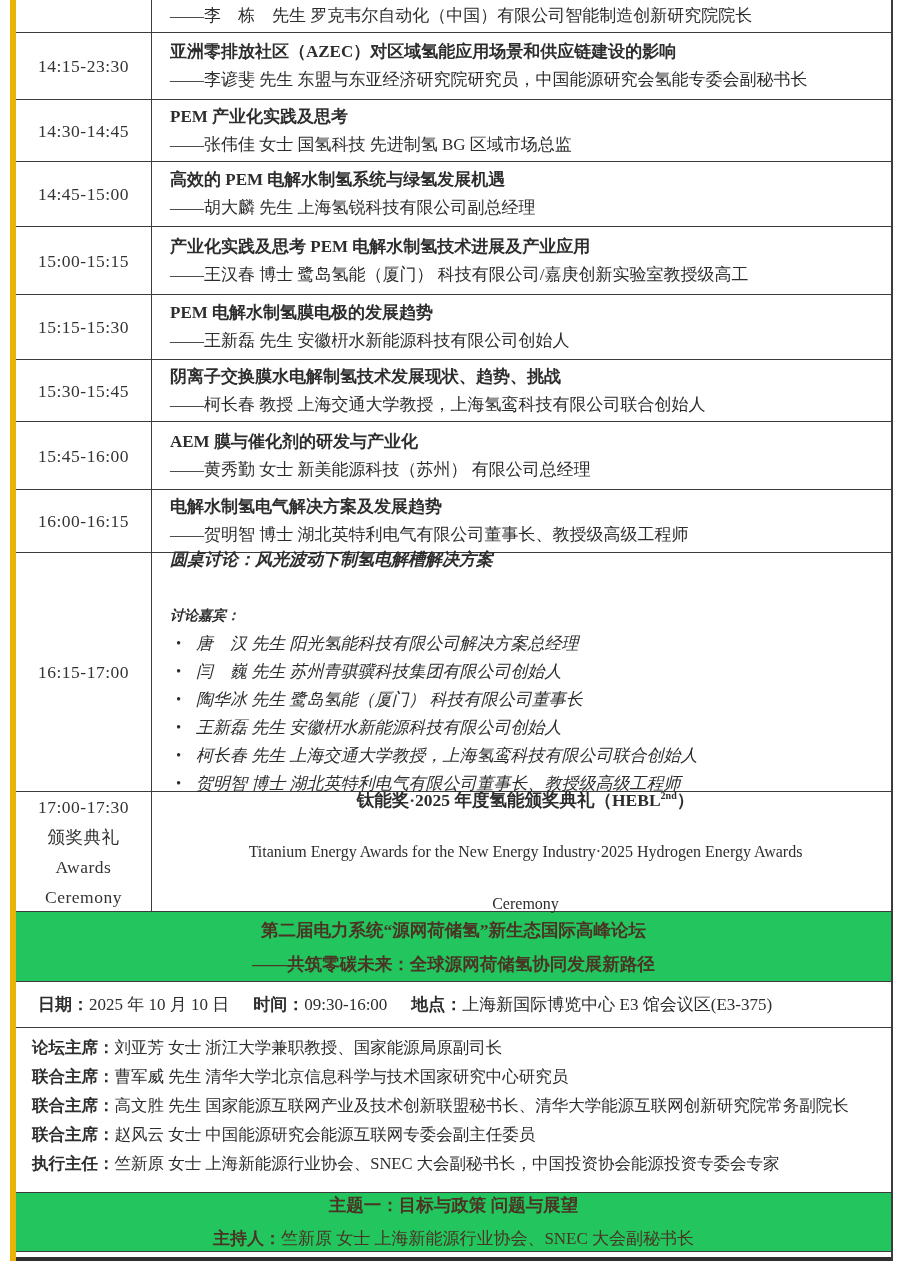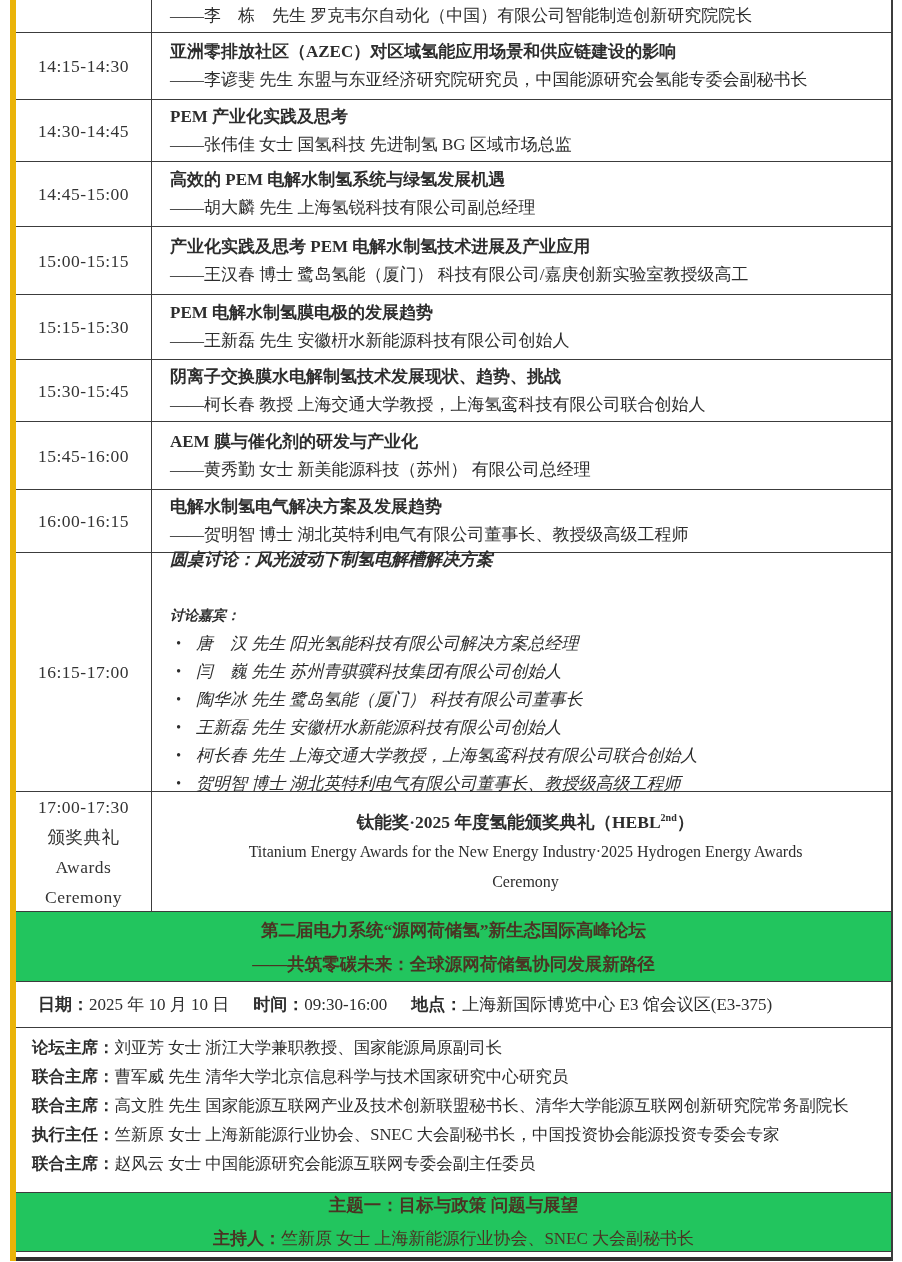--- a/index.html
+++ b/index.html
@@ -29,21 +29,21 @@
     flex: 1; display: flex; flex-direction: column; justify-content: center;
     padding: 4px 10px 4px 18px;
   }
   .title { font-weight: bold; font-size: 17px; line-height: 28px; }
   .speaker { font-size: 17px; line-height: 28px; }
   .label-bold { font-weight: bold; font-size: 14px; line-height: 28px; margin-top: 28px; }
   .bullet-line { font-size: 17px; line-height: 28px; display: flex; }
   .bdot { width: 26px; flex: 0 0 26px; text-align: left; padding-left: 6px; font-size: 14px; line-height: 28px; }
   .rt-content { justify-content: center; padding-top: 8px; padding-bottom: 8px; font-style: italic; }
 
-  .awards-content { align-items: center; justify-content: center; gap: 6px; text-align: center; }
+  .awards-content { align-items: center; justify-content: center; gap: 28px; text-align: center; }
   .awards-cn { font-weight: bold; font-size: 17.5px; }
   .awards-cn sup { font-size: 10px; }
   .awards-en { font-size: 16px; line-height: 24px; }
 
   .banner {
     background: #22c55e; color: #4a3423;
     flex-direction: column; align-items: center; justify-content: center;
     text-align: center; gap: 8px; display: flex;
   }
   .banner-line { font-weight: bold; font-size: 17.5px; line-height: 26px; }
@@ -68,21 +68,21 @@
   <div class="tbl">
 
     <div class="row" style="height:33px">
       <div class="time"></div>
       <div class="content">
         <div class="speaker">——李　栋　先生 罗克韦尔自动化（中国）有限公司智能制造创新研究院院长</div>
       </div>
     </div>
 
     <div class="row" style="height:67px">
-      <div class="time">14:15-14:30</div>
+      <div class="time">14:15-23:30</div>
       <div class="content">
         <div class="title">亚洲零排放社区（AZEC）对区域氢能应用场景和供应链建设的影响</div>
         <div class="speaker">——李谚斐 先生 东盟与东亚经济研究院研究员，中国能源研究会氢能专委会副秘书长</div>
       </div>
     </div>
 
     <div class="row" style="height:62px">
       <div class="time">14:30-14:45</div>
       <div class="content">
         <div class="title">PEM 产业化实践及思考</div>
@@ -192,22 +192,22 @@
     <div class="row info-row" style="height:46px">
       <div class="info-item"><span class="info-label">日期：</span><span>2025 年 10 月 10 日</span></div>
       <div class="info-item"><span class="info-label">时间：</span><span>09:30-16:00</span></div>
       <div class="info-item"><span class="info-label">地点：</span><span>上海新国际博览中心 E3 馆会议区(E3-375)</span></div>
     </div>
 
     <div class="row chairs" style="height:165px">
       <div class="chair-line"><span class="chair-label">论坛主席：</span><span>刘亚芳 女士 浙江大学兼职教授、国家能源局原副司长</span></div>
       <div class="chair-line"><span class="chair-label">联合主席：</span><span>曹军威 先生 清华大学北京信息科学与技术国家研究中心研究员</span></div>
       <div class="chair-line"><span class="chair-label">联合主席：</span><span>高文胜 先生 国家能源互联网产业及技术创新联盟秘书长、清华大学能源互联网创新研究院常务副院长</span></div>
+      <div class="chair-line"><span class="chair-label">联合主席：</span><span>赵风云 女士 中国能源研究会能源互联网专委会副主任委员</span></div>
       <div class="chair-line"><span class="chair-label">执行主任：</span><span>竺新原 女士 上海新能源行业协会、SNEC 大会副秘书长，中国投资协会能源投资专委会专家</span></div>
-      <div class="chair-line"><span class="chair-label">联合主席：</span><span>赵风云 女士 中国能源研究会能源互联网专委会副主任委员</span></div>
     </div>
 
     <div class="row banner" style="height:59px">
       <div class="banner-line">主题一：目标与政策 问题与展望</div>
       <div class="banner-line-mixed"><span class="b-label">主持人：</span><span>竺新原 女士 上海新能源行业协会、SNEC 大会副秘书长</span></div>
     </div>
 
     <div class="gap-strip"></div>
     <div class="bottom-bar"></div>
 

